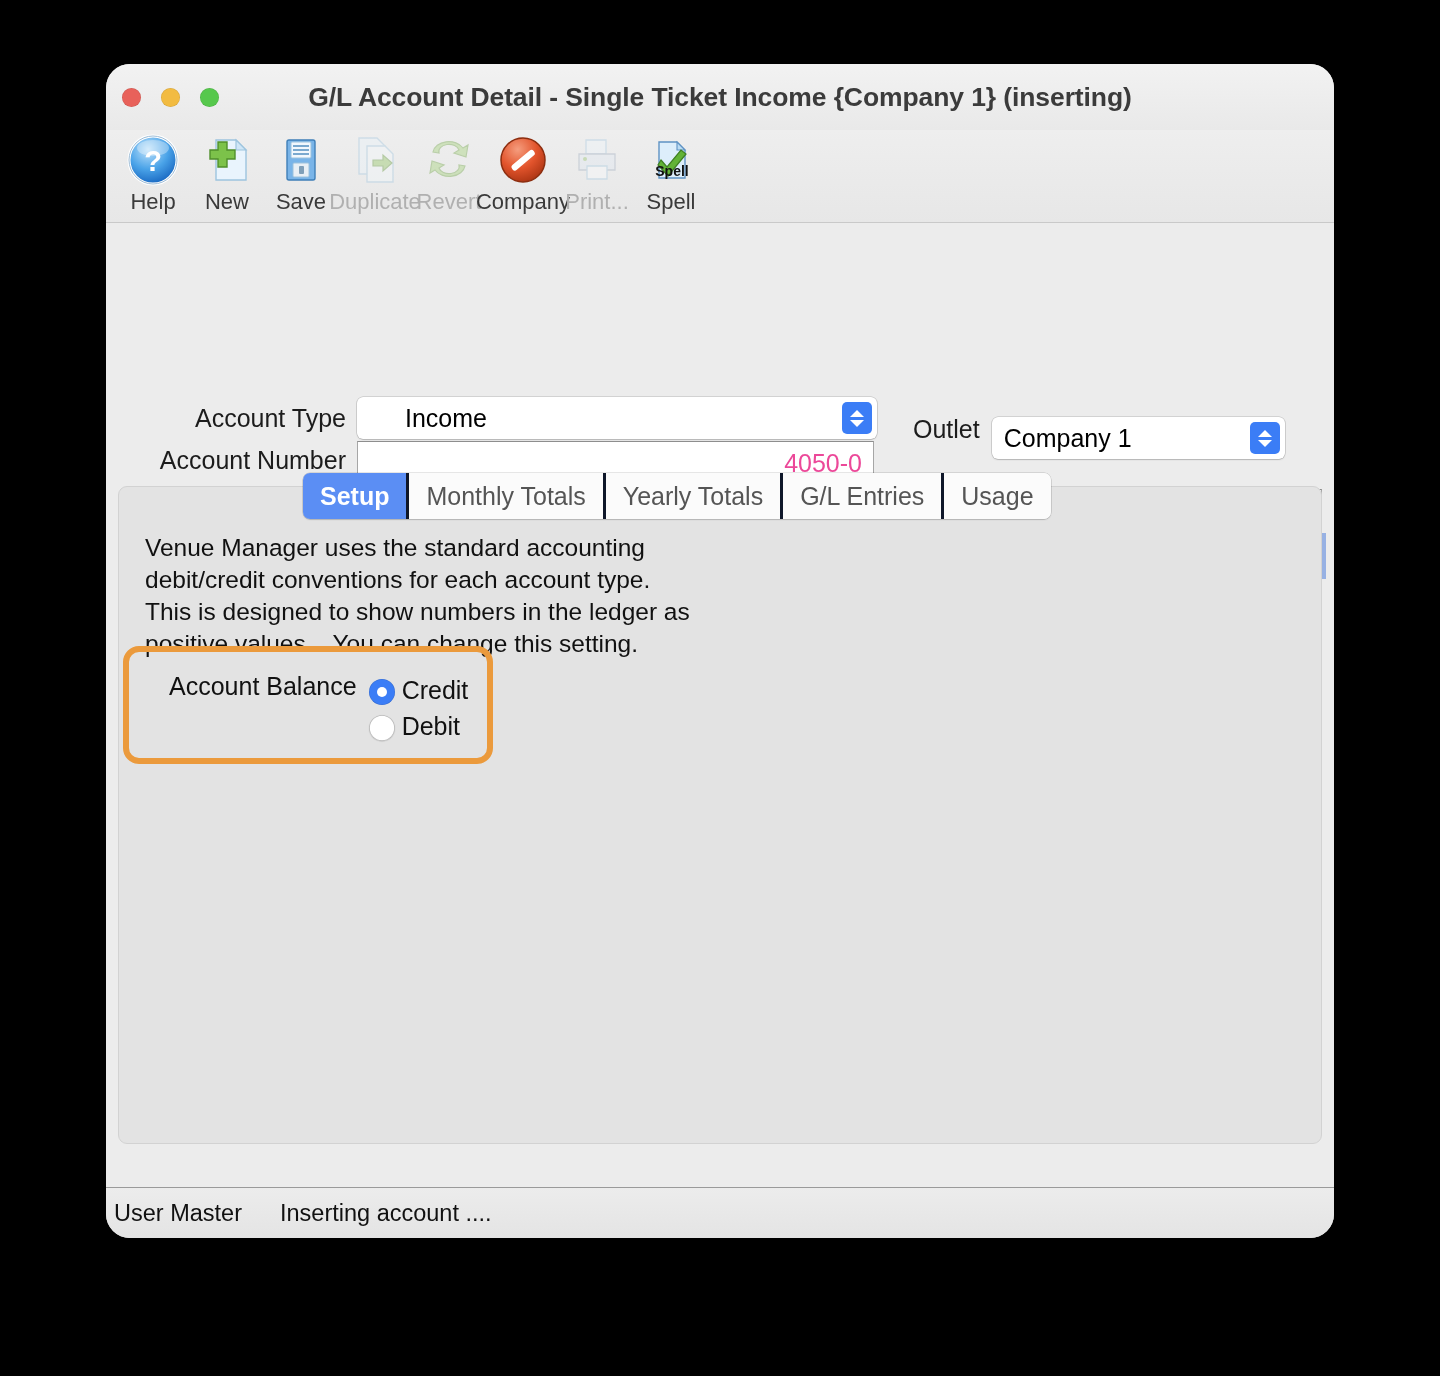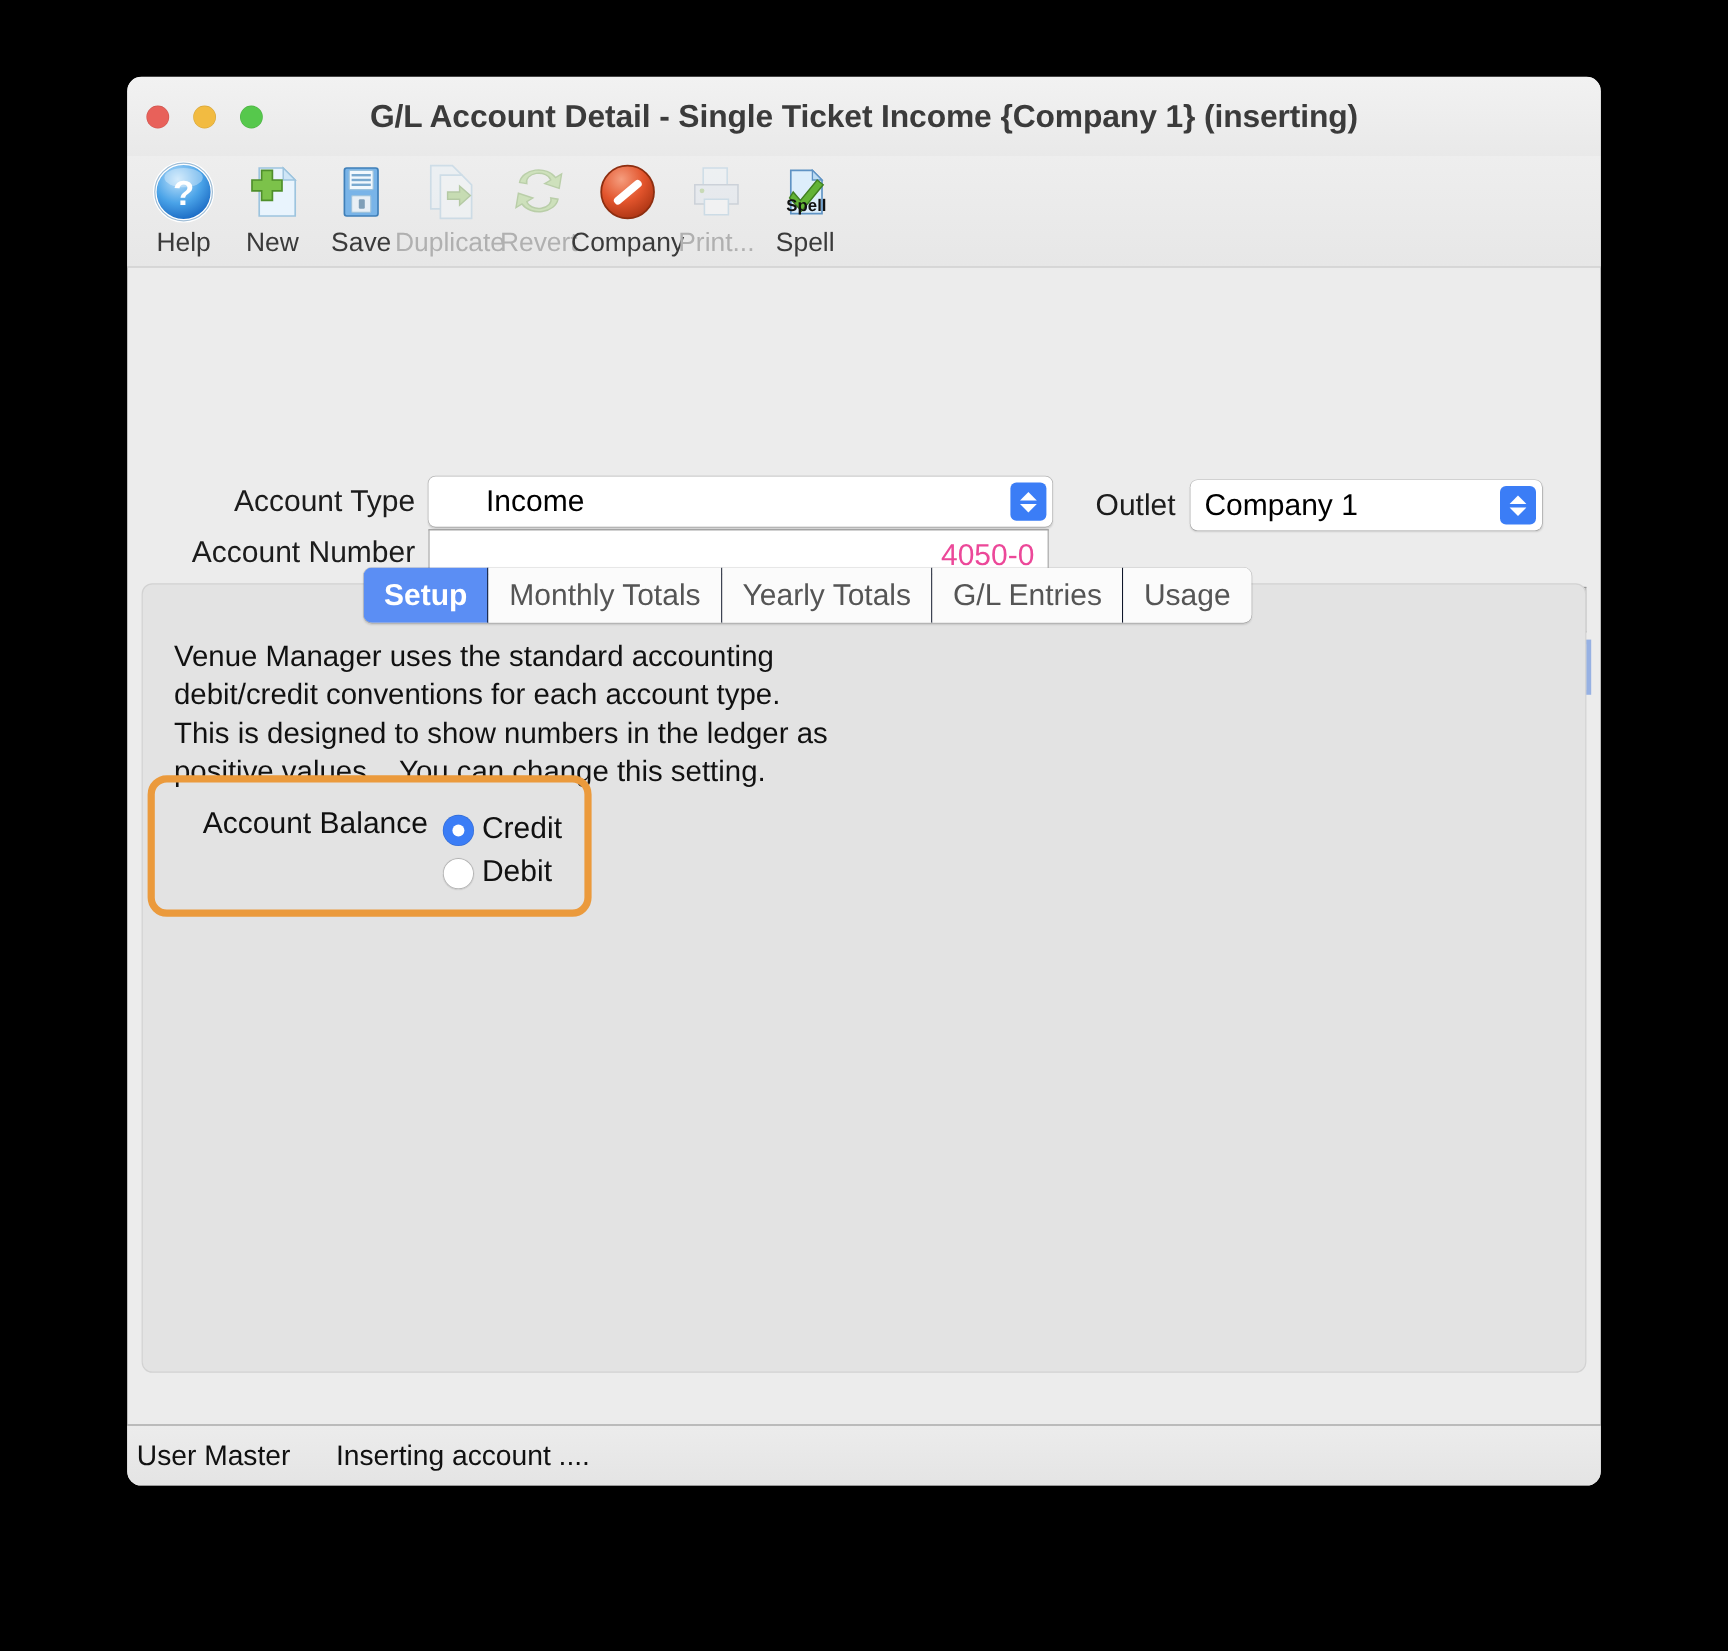--- a/index.html
+++ b/index.html
@@ -16,21 +16,21 @@
   }
 
   
   .window {
     position: absolute;
     left: 106px;
     top: 64px;
     width: 1228px;
     height: 1174px;
     background: #ececec;
-    border-radius: 12px;
+    border-radius: 24px;
     box-shadow: 0 10px 40px rgba(0,0,0,0.55);
     overflow: hidden;
   }
 
   
   .titlebar {
     position: relative;
     height: 66px;
     background: linear-gradient(to bottom, #f2f2f2 0%, #e9e9e9 100%);
   }
@@ -212,21 +212,21 @@
   }
   .tab {
     height: 46px;
     display: flex;
     align-items: center;
     justify-content: center;
     padding: 0 17px;
     font-size: 25px;
     color: #555555;
     background: #fbfbfb;
-    border-right: 1px solid #0f172a;
+    border-right: 3px solid #0f172a;
     white-space: nowrap;
     cursor: default;
   }
   .tab:last-child { border-right: none; }
   .tab.active {
     background: #5b8ef4;
     color: #ffffff;
     font-weight: bold;
   }
 
@@ -430,21 +430,21 @@
         <span>Income</span>
         <span class="stepper">
           <span class="chev up"></span>
             <span class="chev down"></span>
         </span>
       </div>
     </div>
 
     <div class="row" style="left:807px; top:177px;">
       <div class="flabel">Outlet</div>
-      <div class="popup" style="width:293px; margin-left:12px;">
+      <div class="popup" style="width:293px; margin-left:12px;margin-top:17px;">
         <span>Company 1</span>
         <span class="stepper">
           <span class="chev up"></span>
             <span class="chev down"></span>
         </span>
       </div>
     </div>
 
     <div class="row" style="left:30px; top:218px;">
       <div class="flabel" style="width:210px;">Account Number</div>

